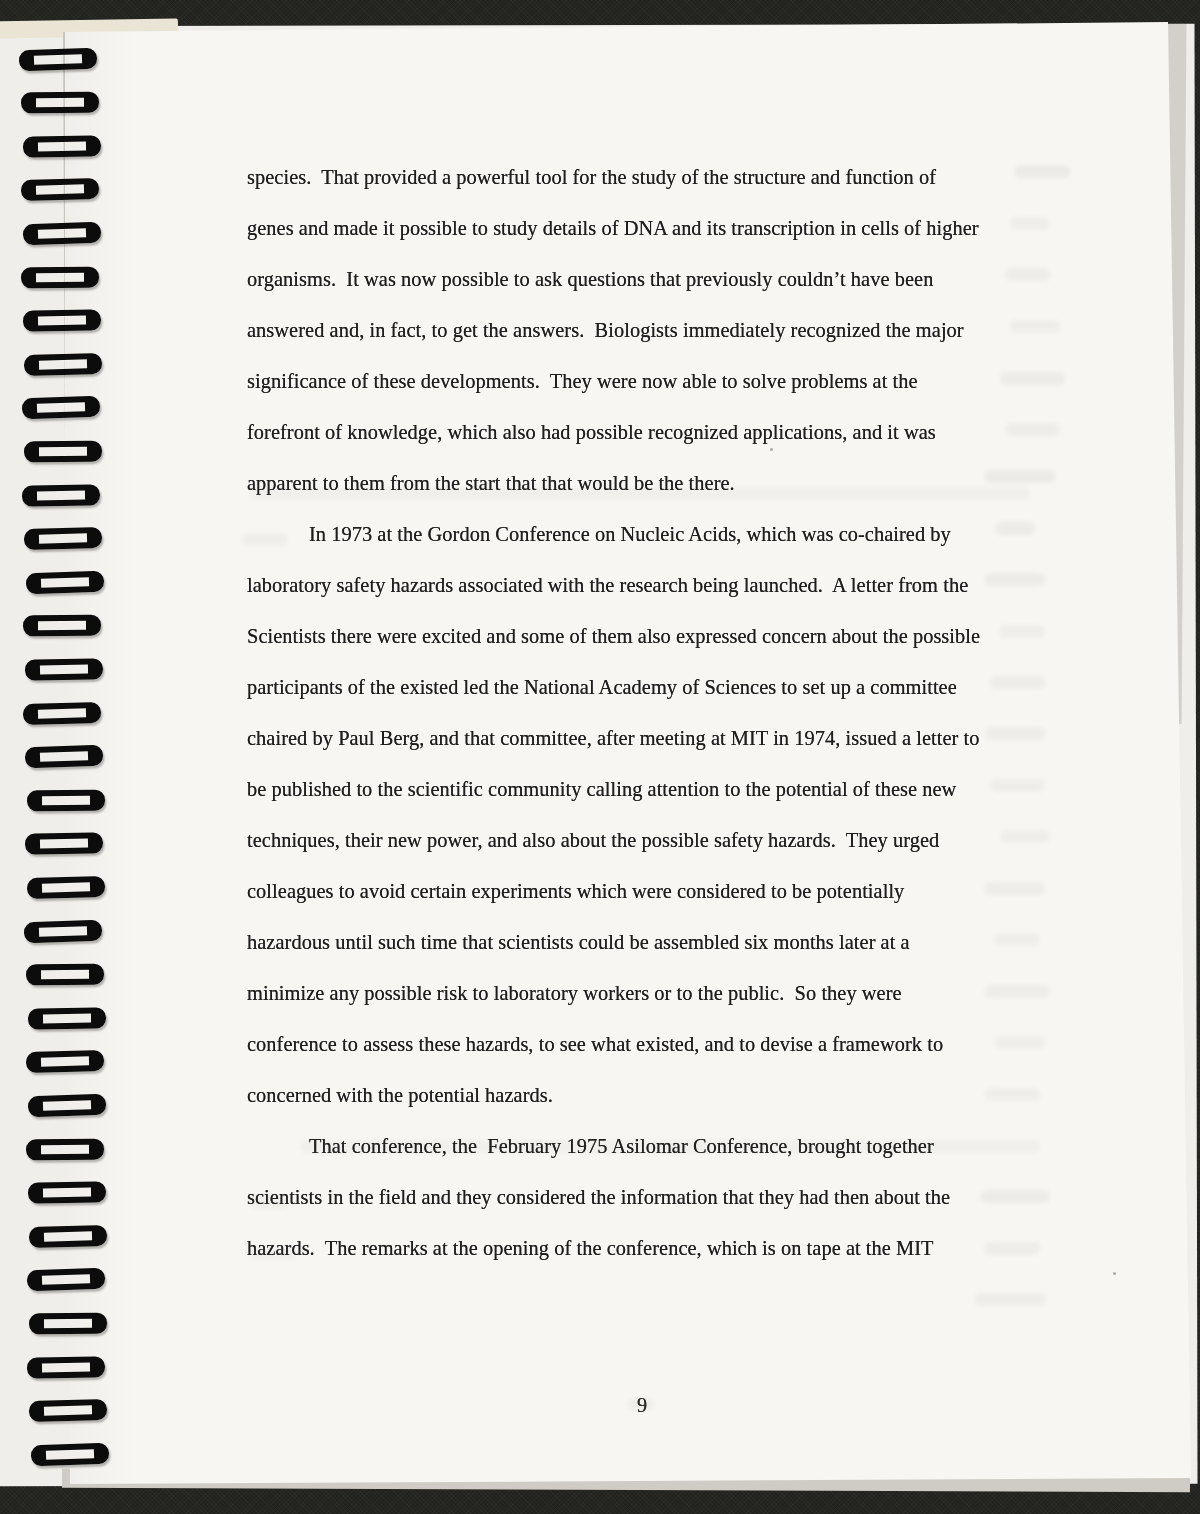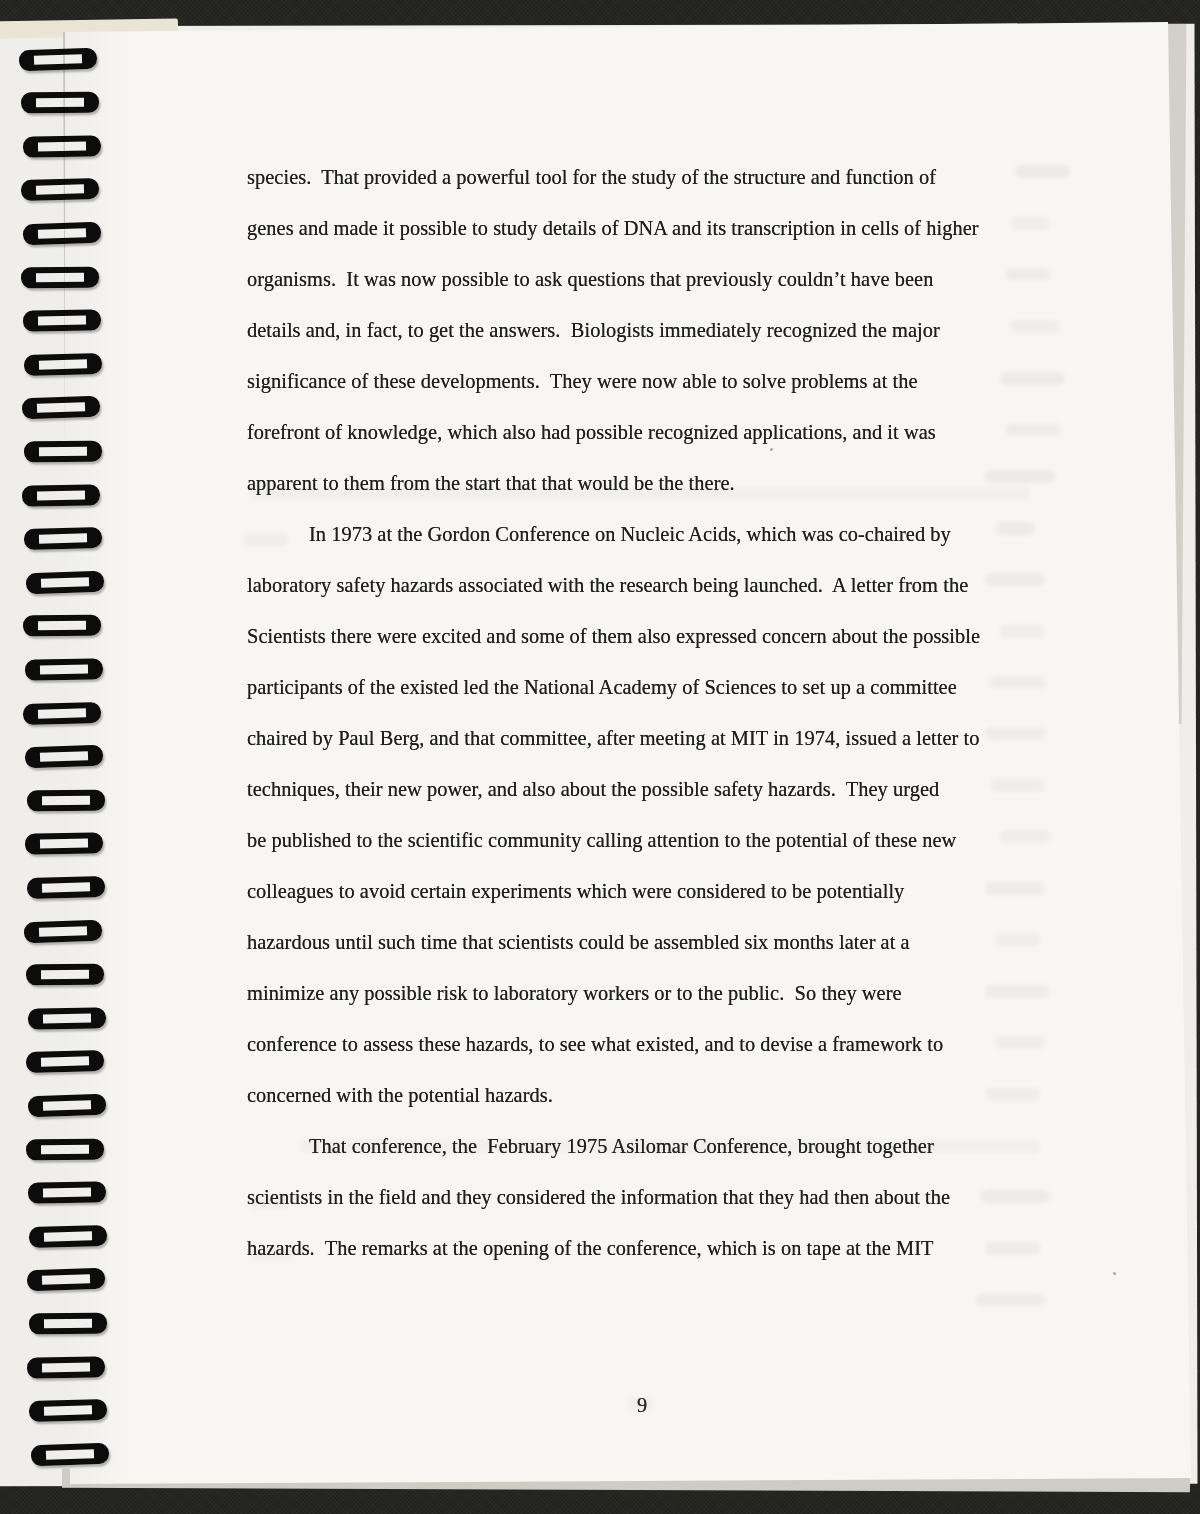--- a/index.html
+++ b/index.html
@@ -70,33 +70,33 @@
 <div class="sliver-right"></div>
 <div class="sliver-bottom"></div>
 
 <div class="page">
   <div class="page-edge-line"></div>
   <div class="text-block">
       <div>
         <div class="line">species.  That provided a powerful tool for the study of the structure and function of</div>
         <div class="line">genes and made it possible to study details of DNA and its transcription in cells of higher</div>
         <div class="line">organisms.  It was now possible to ask questions that previously couldn’t have been</div>
-        <div class="line">details and, in fact, to get the answers.  Biologists immediately recognized the major</div>
+        <div class="line">answered and, in fact, to get the answers.  Biologists immediately recognized the major</div>
         <div class="line">significance of these developments.  They were now able to solve problems at the</div>
         <div class="line">forefront of knowledge, which also had possible recognized applications, and it was</div>
         <div class="line">apparent to them from the start that that would be the there.</div>
       </div>
       <div>
         <div class="line indent">In 1973 at the Gordon Conference on Nucleic Acids, which was co-chaired by</div>
         <div class="line">laboratory safety hazards associated with the research being launched.  A letter from the</div>
         <div class="line">Scientists there were excited and some of them also expressed concern about the possible</div>
         <div class="line">participants of the existed led the National Academy of Sciences to set up a committee</div>
         <div class="line">chaired by Paul Berg, and that committee, after meeting at MIT in 1974, issued a letter to</div>
+        <div class="line">be published to the scientific community calling attention to the potential of these new</div>
         <div class="line">techniques, their new power, and also about the possible safety hazards.  They urged</div>
-        <div class="line">be published to the scientific community calling attention to the potential of these new</div>
         <div class="line">colleagues to avoid certain experiments which were considered to be potentially</div>
         <div class="line">hazardous until such time that scientists could be assembled six months later at a</div>
         <div class="line">minimize any possible risk to laboratory workers or to the public.  So they were</div>
         <div class="line">conference to assess these hazards, to see what existed, and to devise a framework to</div>
         <div class="line">concerned with the potential hazards.</div>
       </div>
       <div>
         <div class="line indent">That conference, the  February 1975 Asilomar Conference, brought together</div>
         <div class="line">scientists in the field and they considered the information that they had then about the</div>
         <div class="line">hazards.  The remarks at the opening of the conference, which is on tape at the MIT</div>

